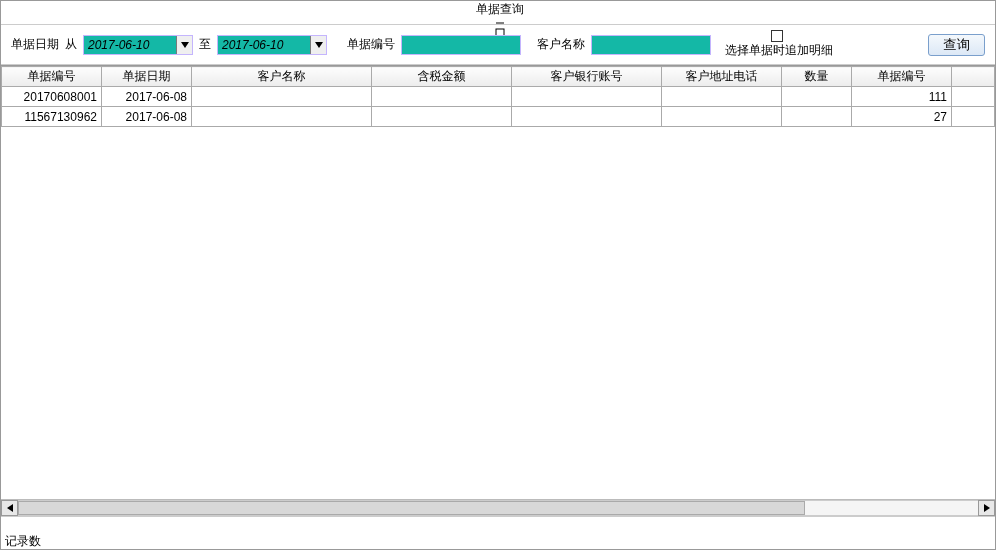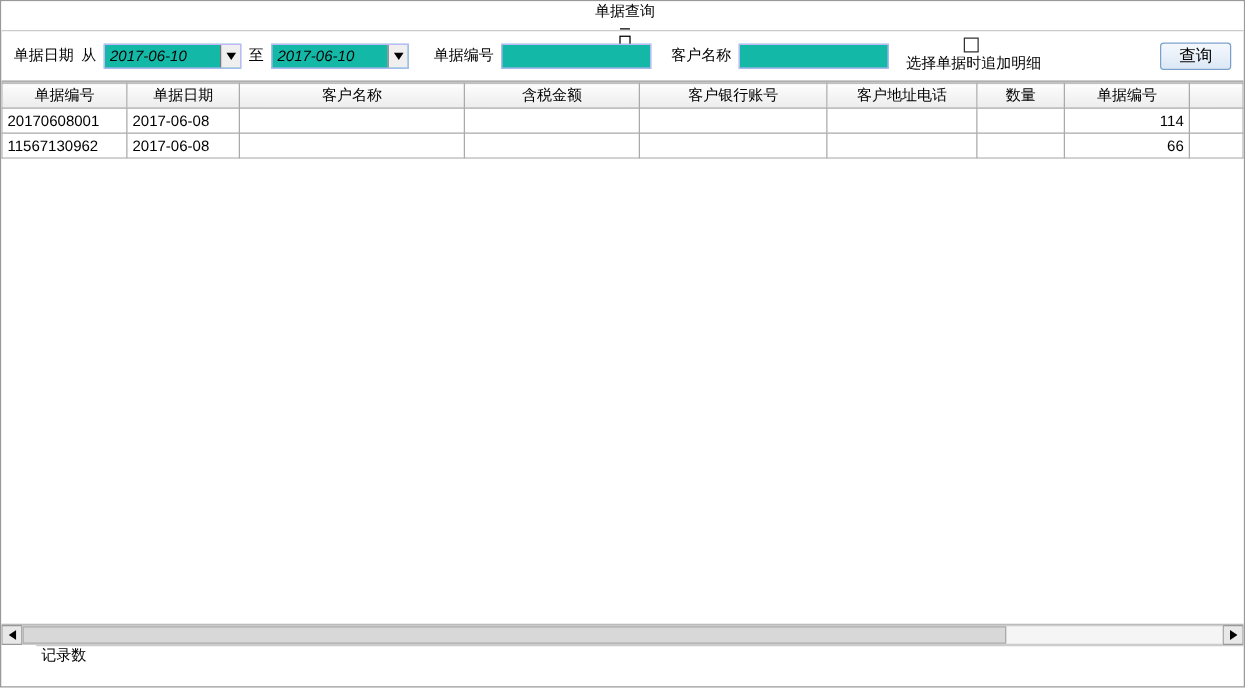--- a/index.html
+++ b/index.html
@@ -94,21 +94,21 @@
   border-collapse: collapse;
   width: 100%;
   table-layout: fixed;
 }
 th, td {
   border: 1px solid #aaa;
   height: 20px;
   padding: 0 4px;
   overflow: hidden;
   white-space: nowrap;
-  text-align: left;
+  text-align: right;
   font-weight: normal;
 }
 th {
   background: linear-gradient(#fdfdfd, #ececec);
   text-align: center;
 }
 td.num { text-align: right; }
 .table-body-filler { flex: 1; background: #fff; }
 
 .hscroll {
@@ -130,22 +130,21 @@
   width: 82%;
   background: #d8d8d8;
   border: 1px solid #aaa;
 }
 
 .statusbar {
   height: 18px;
   padding: 16px 4px;
   border-top: 1px solid #ccc;
   display: flex;
-  align-items: flex-end;
-  margin-left: 28px;
+  align-items: flex-start;
 }
 </style>
 </head>
 <body>
 
 <div class="titlebar">
   <div class="app-icon"></div>
   <div class="title">单据查询</div>
   <div class="spacer"></div>
   <div class="win-btn">
@@ -225,32 +224,32 @@
     </thead>
     <tbody id="tbody">
         <tr>
           <td>20170608001</td>
           <td>2017-06-08</td>
           <td></td>
           <td></td>
           <td></td>
           <td></td>
           <td class="num"></td>
-          <td class="num">114</td>
+          <td class="num">111</td>
           <td></td>
         </tr>
         <tr>
           <td>11567130962</td>
           <td>2017-06-08</td>
           <td></td>
           <td></td>
           <td></td>
           <td></td>
           <td class="num"></td>
-          <td class="num">66</td>
+          <td class="num">27</td>
           <td></td>
         </tr>
       </tbody>
   </table>
   <div class="table-body-filler"></div>
   <div class="hscroll">
     <div class="arrow">
         <svg width="6" height="8" viewBox="0 0 6 8">
           <polygon points="6,0 6,8 0,4" fill="#000"></polygon>
         </svg>

